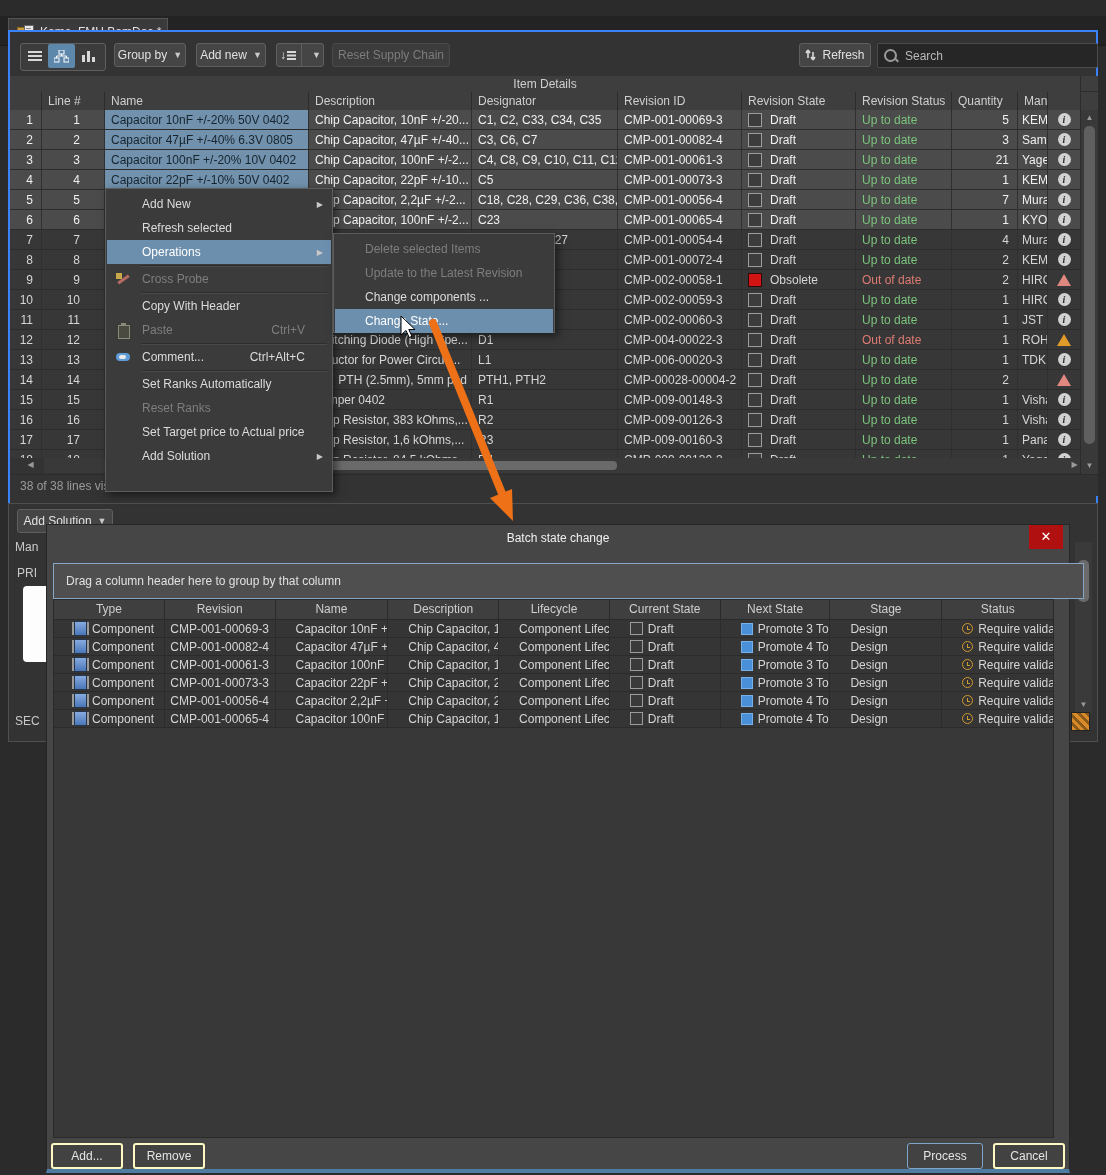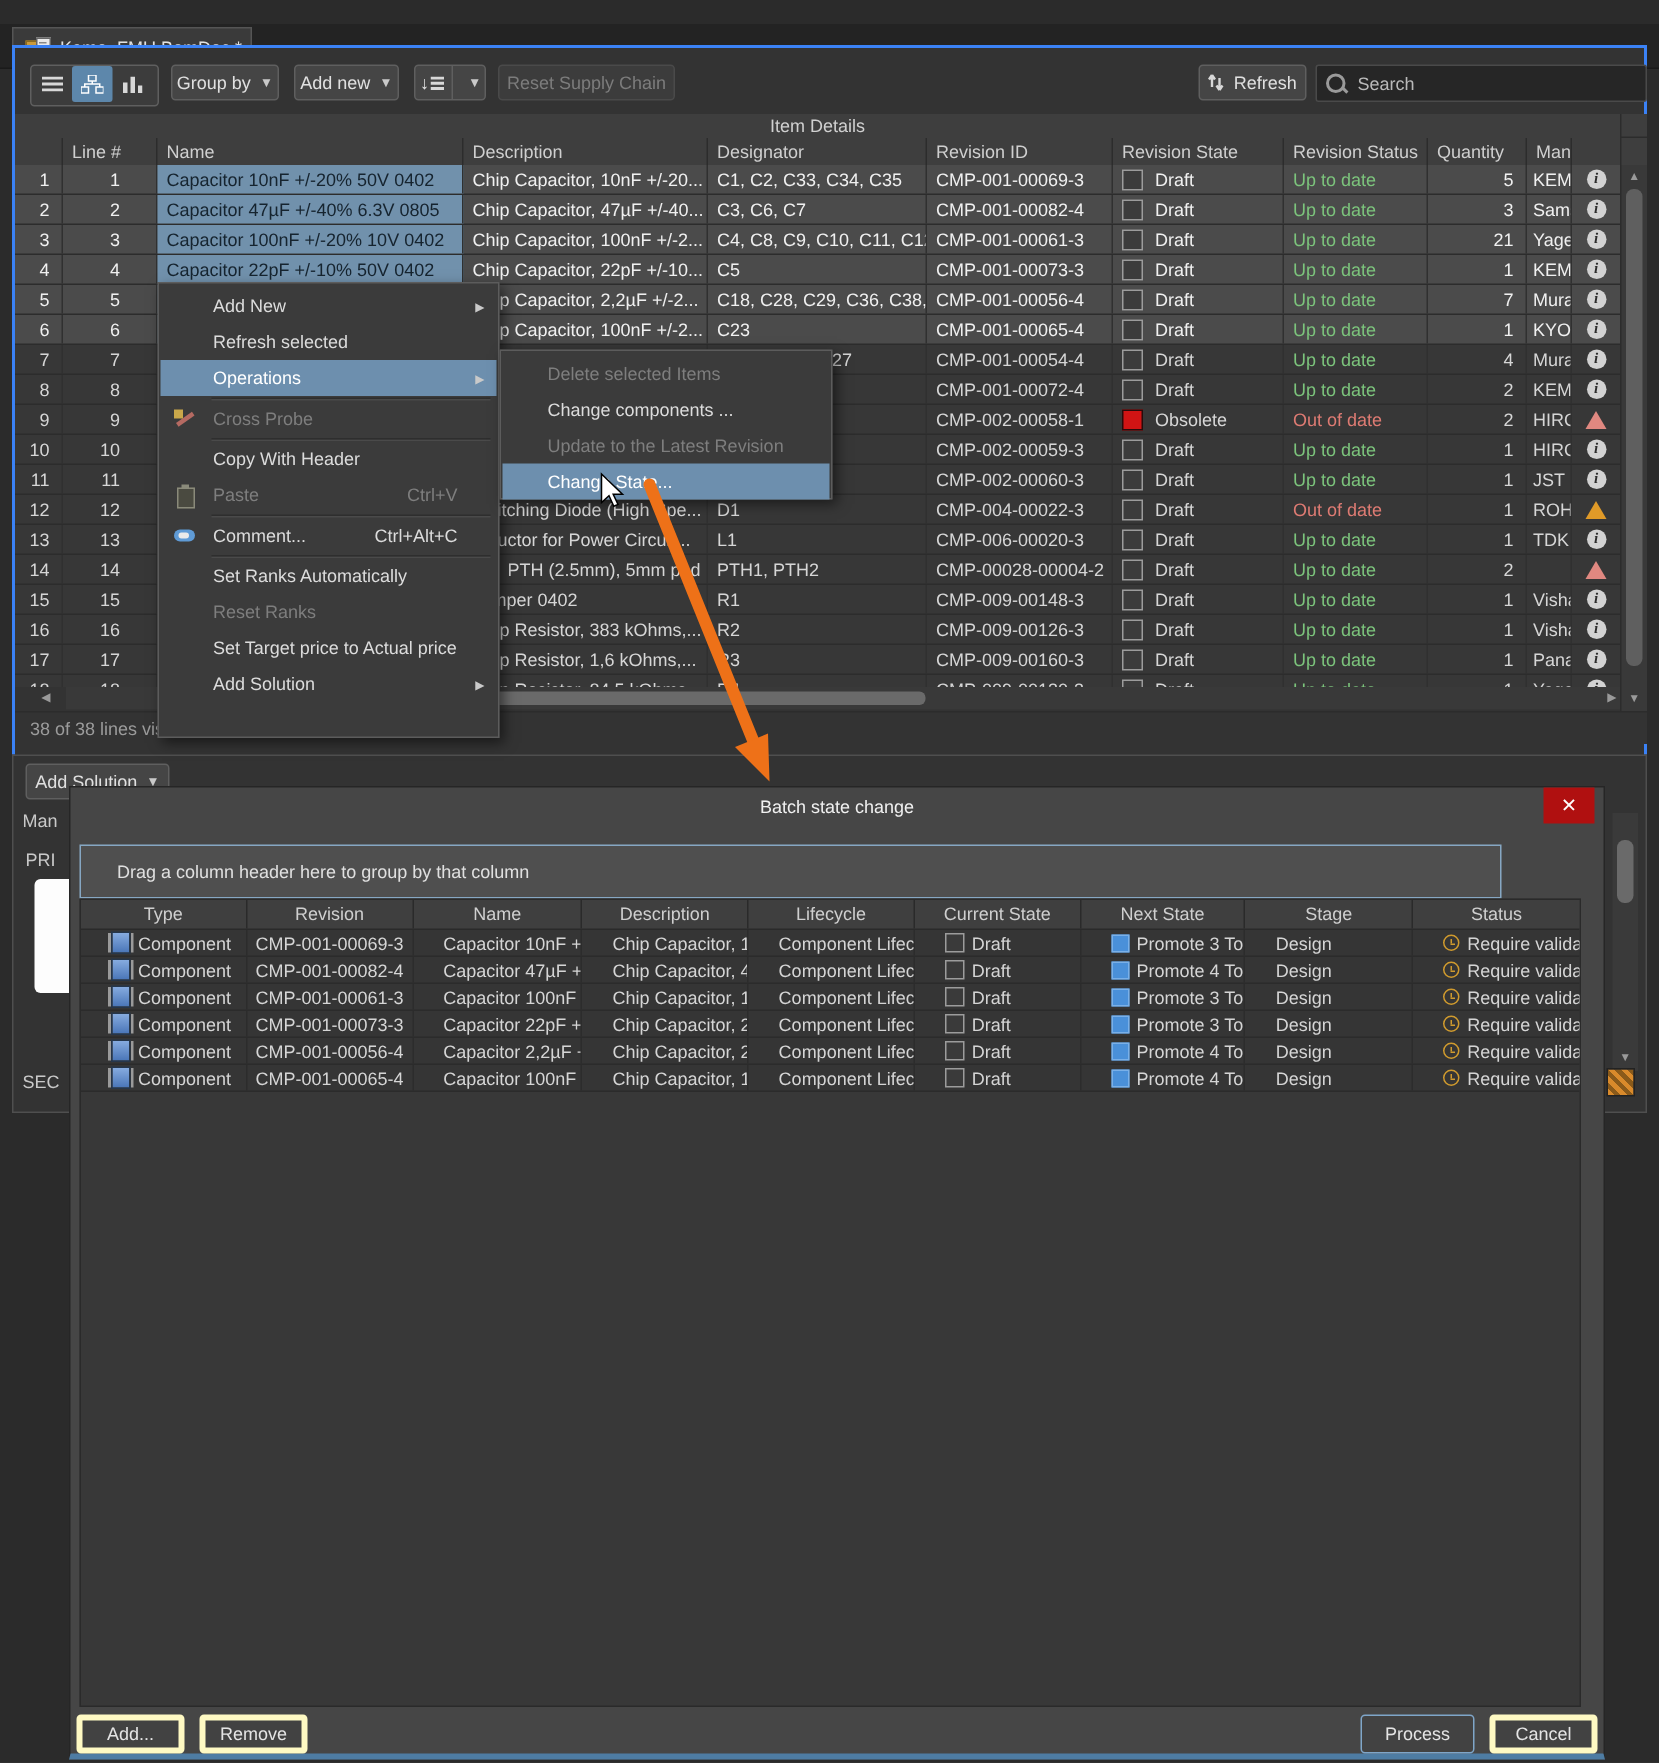--- a/index.html
+++ b/index.html
@@ -108,37 +108,37 @@
   .ic-paste:after{content:"";position:absolute;left:6px;top:1px;width:5px;height:3px;background:#8a8a7a;}
   .ic-comment:before{content:"";position:absolute;left:1px;top:4px;width:14px;height:8px;background:#5f9bd6;border-radius:5px;}
   .ic-comment:after{content:"";position:absolute;left:4px;top:6px;width:7px;height:4px;background:#eaeaea;border-radius:2px;}
 
   
   .dialog{position:absolute;left:46px;top:524px;width:1022px;height:644px;background:#464646;border:1px solid #262626;
           border-bottom:4px solid #4e7ca3;box-sizing:content-box;z-index:30;}
   .dlg-title{position:absolute;left:0;top:0;width:100%;height:26px;text-align:center;line-height:26px;color:#f0f0f0;}
   .dlg-close{position:absolute;right:6px;top:0;width:34px;height:24px;background:#b01010;color:#fff;text-align:center;line-height:24px;
              font-weight:bold;font-size:13px;}
-  .grouphint{position:absolute;left:6px;top:38px;width:948px;height:36px;background:#4f4f4f;border:1px solid #86a7c3;
-             box-sizing:border-box;line-height:34px;padding-left:24px;color:#e0e0e0;}
+  .grouphint{position:absolute;left:6px;top:38px;width:1031px;height:36px;background:#4f4f4f;border:1px solid #86a7c3;
+             box-sizing:border-box;line-height:34px;padding-left:12px;color:#e0e0e0;}
   .dgrid{position:absolute;left:6px;top:74px;width:1001px;height:539px;background:#383838;border:1px solid #2a2a2a;box-sizing:border-box;}
   .dhead{display:flex;height:19px;background:#3f3f3f;border-bottom:1px solid #2a2a2a;color:#cfcfcf;}
   .dhead span{display:block;text-align:center;line-height:19px;border-right:1px solid #2a2a2a;box-sizing:border-box;overflow:hidden;white-space:nowrap;}
   .drow{display:flex;height:18px;background:#353535;border-bottom:1px solid #2b2b2b;box-sizing:border-box;color:#d5d5d5;}
   .dc{display:flex;align-items:center;padding-left:20px;border-right:1px solid #2c2c2c;box-sizing:border-box;overflow:hidden;white-space:nowrap;gap:5px;}
   .w-type{width:111px;}.w-rev{width:111px;justify-content:center;padding-left:0;}.w-name{width:113px;}
   .w-desc{width:111px;}.w-life{width:111px;}.w-cur{width:111px;}.w-next{width:110px;}.w-stage{width:112px;text-align:center;}.w-stat{width:111px;border-right:none;}
   .chip-ic{width:11px;height:13px;background:linear-gradient(#86abdf,#4a76b8);border:1px solid #26364a;flex:0 0 auto;
            box-shadow:-3px 0 0 -1px #9a9a9a,3px 0 0 -1px #9a9a9a;}
   .dchk{width:11px;height:11px;border:1px solid #9c9c9c;background:#3a3a3a;flex:0 0 auto;}
   .bluesq{width:12px;height:12px;background:#4a90d9;border:1px solid #7ab0e8;flex:0 0 auto;box-sizing:border-box;}
   .clock{width:11px;height:11px;border-radius:50%;border:1.5px solid #cf9a2e;position:relative;flex:0 0 auto;box-sizing:border-box;}
   .clock:before{content:"";position:absolute;left:3.5px;top:1.5px;width:1.5px;height:3.5px;background:#cf9a2e;}
   .clock:after{content:"";position:absolute;left:3.5px;top:4.5px;width:3px;height:1.5px;background:#cf9a2e;}
-  .dlg-btn{position:absolute;height:26px;background:#424242;border:4px solid #fef9c3;border-radius:3px;color:#e4e4e4;
+  .dlg-btn{position:absolute;height:26px;background:#424242;border:2px solid #fef9c3;border-radius:3px;color:#e4e4e4;
            display:flex;align-items:center;justify-content:center;box-sizing:border-box;}
   .dlg-btn.primary{border:1px solid #7fa6c9;}
   .mnem:first-letter{text-decoration:underline;}
 
   .overlay{position:absolute;left:0;top:0;z-index:60;pointer-events:none;}
 </style>
 </head>
 <body>
 
 <div id="root">
@@ -761,26 +761,26 @@
         <span class="mi-short"></span>
         <span class="mi-arrow">▶</span>
       </div>
     </div>
   <div class="menu" id="sub-menu">
 
       <div class="mi dis">
         <span class="mi-label">Delete selected Items</span>
       </div>
 
+      <div class="mi dis">
+        <span class="mi-label">Update to the Latest Revision</span>
+      </div>
+
       <div class="mi">
         <span class="mi-label">Change components ...</span>
-      </div>
-
-      <div class="mi dis">
-        <span class="mi-label">Update to the Latest Revision</span>
       </div>
 
       <div class="mi hl">
         <span class="mi-label">Change State...</span>
       </div>
     </div>
 
   <svg class="overlay" width="1106" height="1175">
     <path d="M433 323 L503 496" stroke="#ee7118" stroke-width="8" stroke-linecap="round" fill="none"></path>
     <polygon points="513,521 490,498 512,489" fill="#ee7118"></polygon>

